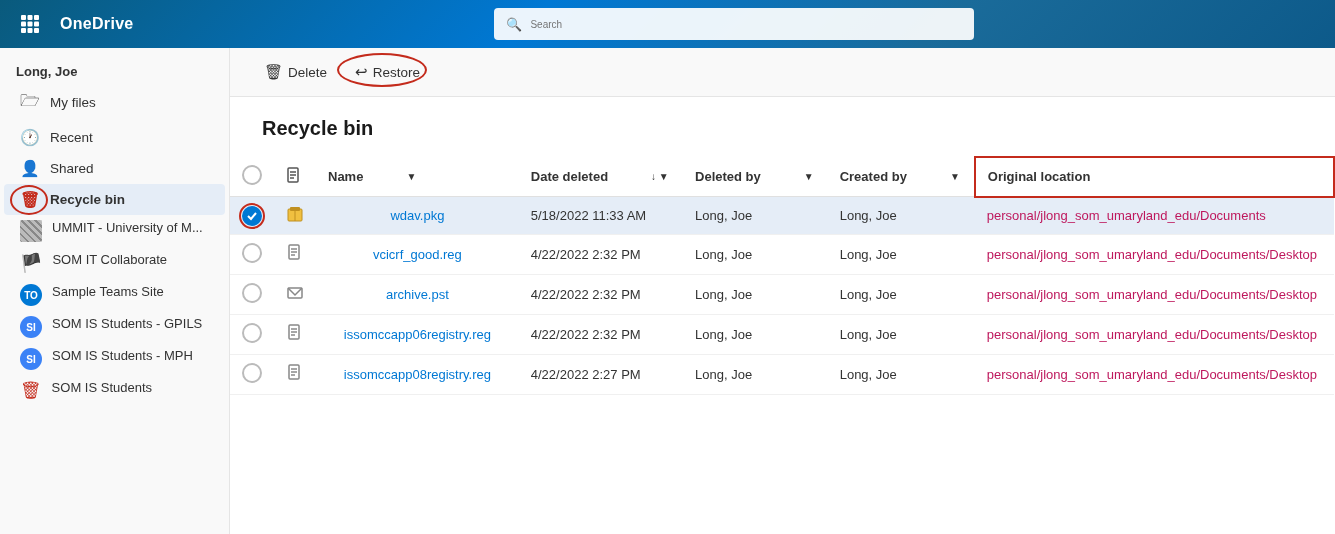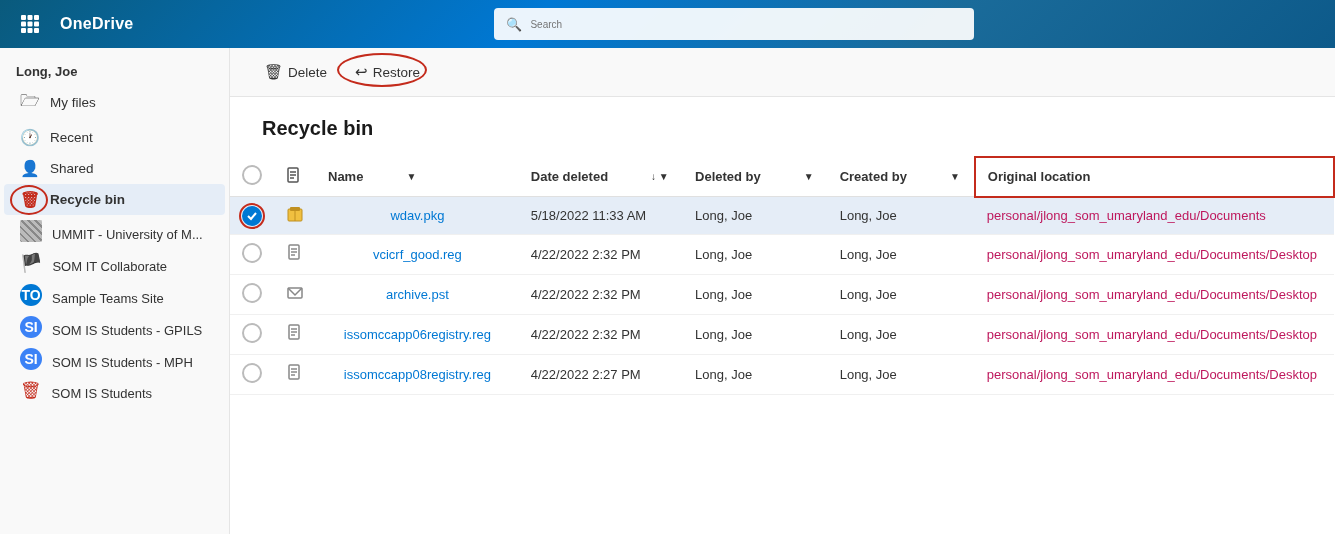--- a/index.html
+++ b/index.html
@@ -109,37 +109,37 @@
       top: 50%;
       transform: translateY(-50%);
       width: 38px;
       height: 30px;
       border: 2.5px solid #c42b1c;
       border-radius: 50%;
       pointer-events: none;
     }
     .sidebar-collab-item {
       display: flex;
-      align-items: flex-end;
+      align-items: flex-start;
       padding: 5px 16px;
       cursor: pointer;
       gap: 10px;
       font-size: 13px;
       color: #333;
       margin: 0 4px;
       border-radius: 4px;
     }
     .avatar-circle {
       width: 22px;
       height: 22px;
       border-radius: 50%;
       display: flex;
       align-items: center;
       justify-content: center;
-      font-size: 14px;
+      font-size: 10px;
       font-weight: 700;
       color: white;
       flex-shrink: 0;
     }
     .avatar-blue { background: #0078d4; }
     .avatar-purple { background: #3b82f6; }
     .avatar-stripe {
       width: 22px;
       height: 22px;
       background: repeating-linear-gradient(45deg, #888, #888 2px, #bbb 2px, #bbb 5px);

